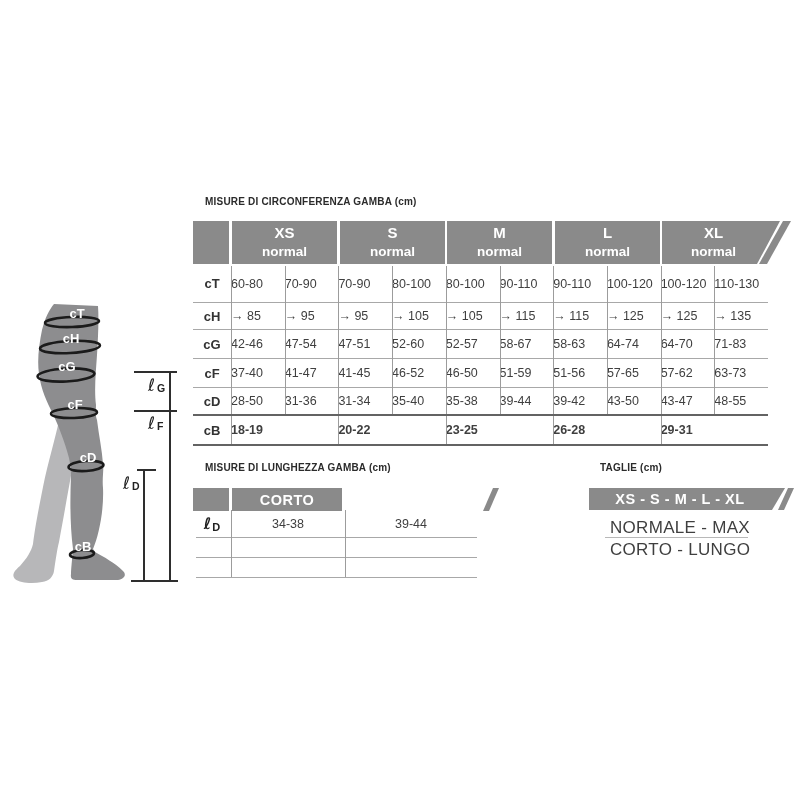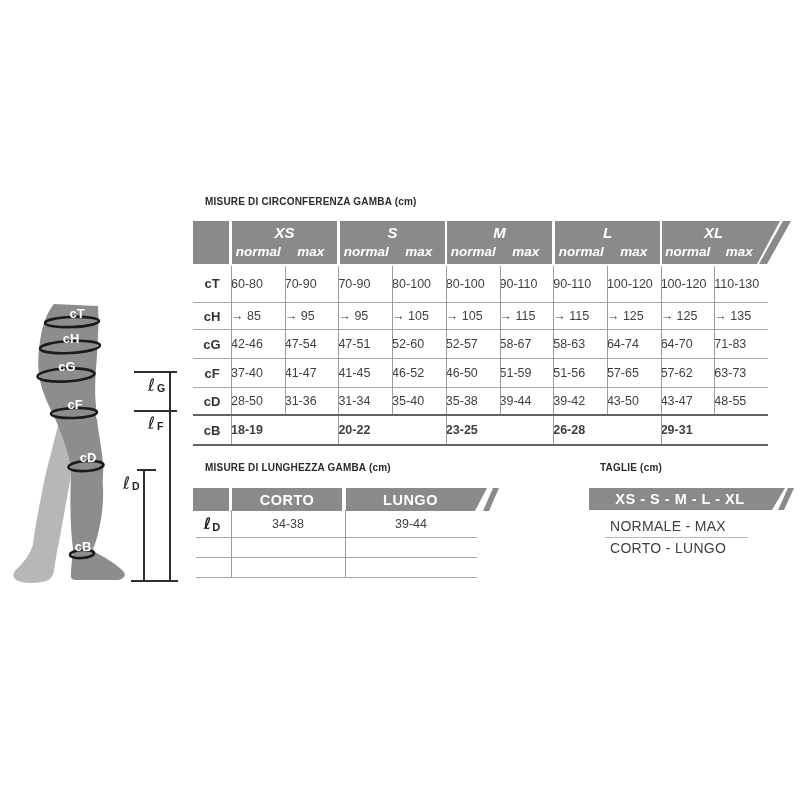--- a/index.html
+++ b/index.html
@@ -6,26 +6,26 @@
     --header-band:#8a8a8a; --front-leg:#8d8d8f; --back-leg:#b7b7b9;
     --band-outline:#1b1b1b; --measure-line:#2e2e2e; --ink:#3f3f3f;
     --title-ink:#2b2b2b; --line-light:#a8a8a8; --line-dark:#636363;
   }
   html,body{margin:0;padding:0;background:#fff;}
   .canvas{position:relative;width:800px;height:800px;background:#fff;overflow:hidden;
           font-family:"Liberation Sans","DejaVu Sans",sans-serif;color:var(--ink);}
   .title{position:absolute;font-size:10px;font-weight:bold;color:var(--title-ink);letter-spacing:.2px;white-space:nowrap;}
 
   
-  .hband{position:absolute;left:193px;top:221px;width:600px;height:43px;font-style:italic;}
+  .hband{position:absolute;left:193px;top:221px;width:600px;height:43px;}
   .seg{position:absolute;top:0;height:100%;background:var(--header-band);color:#fff;text-align:center;}
   .seg-corner{left:0;width:36px;}
   .size-seg{width:105px;padding-top:2px;box-sizing:border-box;}
   .size-name{font-size:15px;font-weight:bold;line-height:20px;}
-  .subrow{display:flex;font-size:13.5px;font-weight:bold;line-height:18px;}
+  .subrow{display:flex;font-size:13.5px;font-weight:bold;line-height:18px;flex-direction:column;}
   .subrow span{flex:1;}
   .seg-xl{width:118px;clip-path:polygon(0 0,118px 0,95px 100%,0 100%);}
   .seg-xl .inner{width:103px;}
   .slash{position:absolute;top:0;height:100%;background:var(--header-band);}
   .slash-1{left:566px;width:32px;clip-path:polygon(24px 0,32px 0,8px 100%,0 100%);}
 
   
   .trow{position:absolute;left:193px;width:575px;display:flex;align-items:center;}
   .rl{flex:0 0 38px;text-align:center;font-weight:bold;font-size:13px;color:#333;}
   .c{flex:1;font-size:12.5px;color:var(--ink);}
@@ -49,21 +49,21 @@
 
   .lsym{font-family:"DejaVu Sans",sans-serif;font-size:16px;color:#222;}
   .lsub{font-size:11px;font-weight:bold;color:#222;position:relative;top:2px;margin-left:1px;}
 
   
   .tband{position:absolute;left:589px;top:488px;width:210px;height:22px;}
   .tband-main{position:absolute;left:0;top:0;width:196px;height:100%;background:var(--header-band);color:#fff;
         font-size:14.5px;font-weight:bold;display:flex;align-items:center;justify-content:center;
         clip-path:polygon(0 0,196px 0,183px 100%,0 100%);padding-right:14px;box-sizing:border-box;letter-spacing:.5px;}
   .slash-3{left:189px;width:16px;clip-path:polygon(10px 0,16px 0,6px 100%,0 100%);}
-  .variant{position:absolute;left:610px;font-size:14px;color:var(--ink);letter-spacing:.3px;white-space:nowrap;}
+  .variant{position:absolute;left:610px;font-size:17px;color:var(--ink);letter-spacing:.3px;white-space:nowrap;}
   .tdivider{position:absolute;left:605px;width:143px;height:1px;background:#b8b8b8;}
 
   
   .leg-svg{position:absolute;left:5px;top:285px;width:185px;height:310px;}
   .leg-svg .back-leg{fill:var(--back-leg);}
   .leg-svg .front-leg{fill:var(--front-leg);}
   .leg-svg ellipse{fill:none;stroke:var(--band-outline);stroke-width:2.6;}
   .leg-svg line{stroke:var(--measure-line);stroke-width:2;}
   .leg-svg text{font-family:"Liberation Sans","DejaVu Sans",sans-serif;}
   .leg-svg .bl{fill:#fff;font-size:13px;font-weight:bold;text-anchor:middle;}
@@ -250,21 +250,20 @@
   <div class="vl" style="left:338px;top:416px;height:28px"></div>
   <div class="vl" style="left:446px;top:416px;height:28px"></div>
   <div class="vl" style="left:553px;top:416px;height:28px"></div>
   <div class="vl" style="left:661px;top:416px;height:28px"></div>
 
   <div class="title" style="left:205px;top:462px">MISURE DI LUNGHEZZA GAMBA (cm)</div>
 
   <div class="hband2">
     <div class="seg2 seg2-corner"></div>
     <div class="seg2 seg2-corto">CORTO</div>
-    <div class="seg2 seg2-lungo">LUNGO</div>
     <div class="slash slash-2"></div>
   </div>
 
   <div class="lrow" style="top:510px;height:27px">
     <div class="rl"><span class="lsym">ℓ</span><span class="lsub">D</span></div>
     <div class="lc1">34-38</div>
     <div class="lc2">39-44</div>
   </div>
 
   <div class="lhl" style="top:537px"></div>

